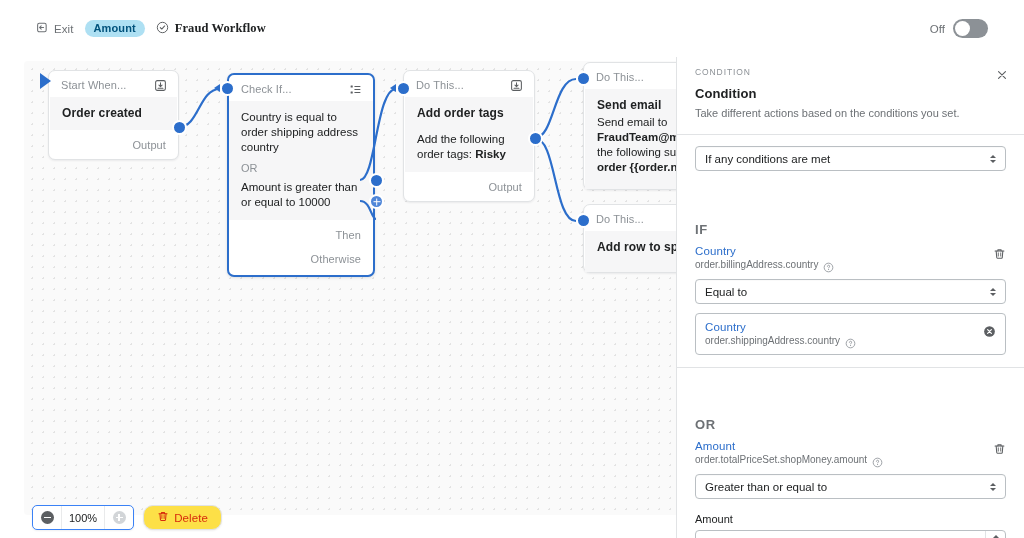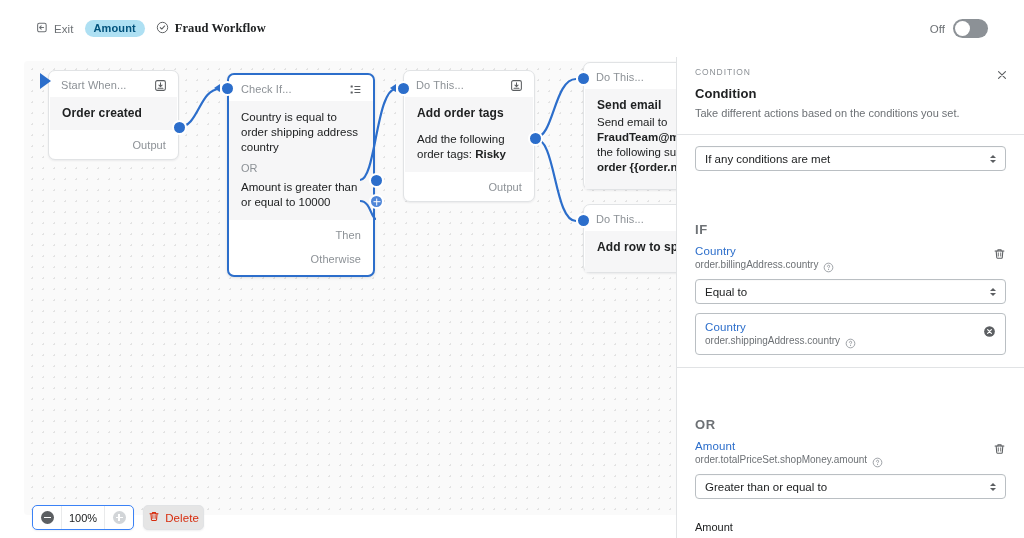--- a/index.html
+++ b/index.html
@@ -100,22 +100,22 @@
     border-radius:5px; height:25px; box-shadow:0 1px 2px rgba(22,29,37,.07); overflow:hidden;
   }
   .zoom-btn { width:28px; height:25px; display:flex; align-items:center; justify-content:center; cursor:pointer; }
   .circ { width:13px; height:13px; border-radius:50%; display:flex; align-items:center; justify-content:center; position:relative; }
   .circ.dark { background:#5c5f62; }
   .circ.light { background:#d2d5d8; }
   .circ .h { position:absolute; width:7px; height:1.5px; background:#fff; }
   .circ .v { position:absolute; width:1.5px; height:7px; background:#fff; }
   .zoom-val { font-size:11px; color:#202223; padding:0 7px; border-left:1px solid #e9eaeb; border-right:1px solid #e9eaeb; height:25px; display:flex; align-items:center; }
   .del-btn {
-    display:flex; align-items:center; gap:5px; background:#e5e5e5; border:1px solid #e1e3e5;
-    border-radius:5px; height:25px; padding:0 4px; cursor:pointer;
+    display:flex; align-items:center; gap:5px; background:#fde047; border:1px solid #e1e3e5;
+    border-radius:10px; height:25px; padding:0 13px; cursor:pointer;
     box-shadow:0 1px 2px rgba(22,29,37,.07);
   }
   .del-label { font-size:11.5px; color:#d72c0d; font-weight:400; letter-spacing:.1px; }
 
   
   .panel {
     position:absolute; right:0; top:57px; width:348px; height:481px;
     background:#ffffff; border-left:1px solid #e1e3e5; z-index:50;
     display:flex; flex-direction:column;
   }
@@ -440,21 +440,21 @@
           <span class="trash-ic">
             <svg width="13" height="14" viewBox="0 0 16 16" fill="none">
               <path d="M2.6 4.2h10.8" stroke="#5c5f62" stroke-width="1.3" stroke-linecap="round"></path>
               <path d="M6 4.2V2.9h4v1.3" stroke="#5c5f62" stroke-width="1.3" stroke-linecap="round" stroke-linejoin="round"></path>
               <path d="M3.9 4.2l.7 8.2c.04.5.4.8.85.8h5.1c.45 0 .8-.3.85-.8l.7-8.2" stroke="#5c5f62" stroke-width="1.3" stroke-linejoin="round"></path>
               <path d="M6.5 6.6v4M9.5 6.6v4" stroke="#5c5f62" stroke-width="1.1" stroke-linecap="round"></path>
             </svg>
           </span>
         </div>
 
-        <div class="select" style="margin-bottom:22px;">
+        <div class="select" style="margin-bottom:14px;">
           <span>Greater than or equal to</span>
           <span class="caret">
               <span class="tri-u"></span>
               <span class="tri-d"></span>
             </span>
         </div>
 
         <div class="lbl-field">Amount</div>
         <div class="num-wrap">
           <div class="num-input">10000</div>

